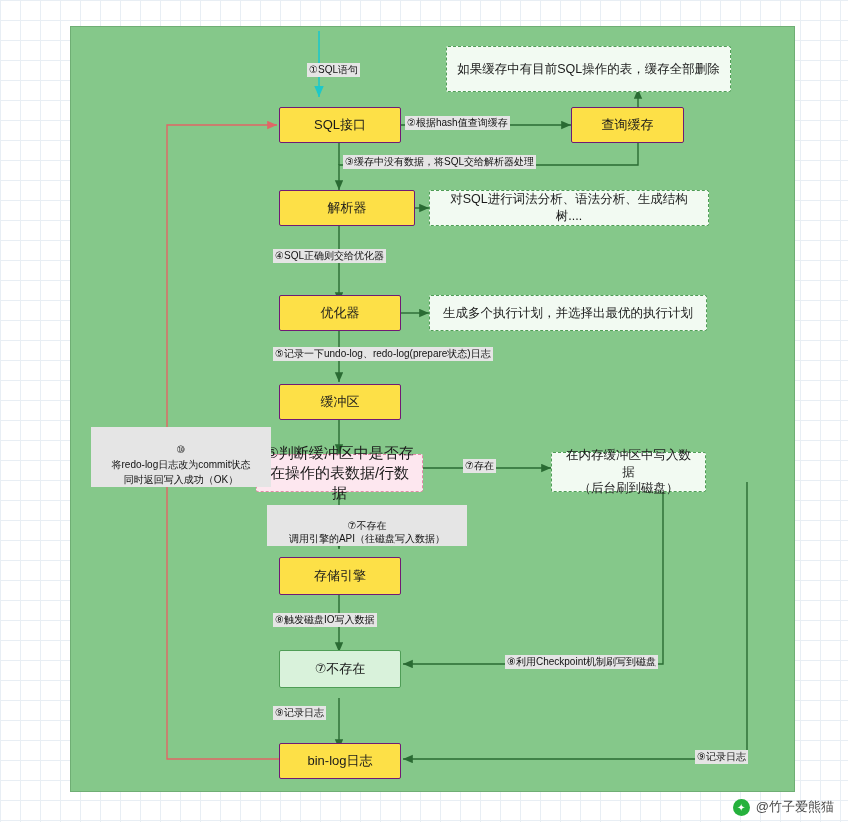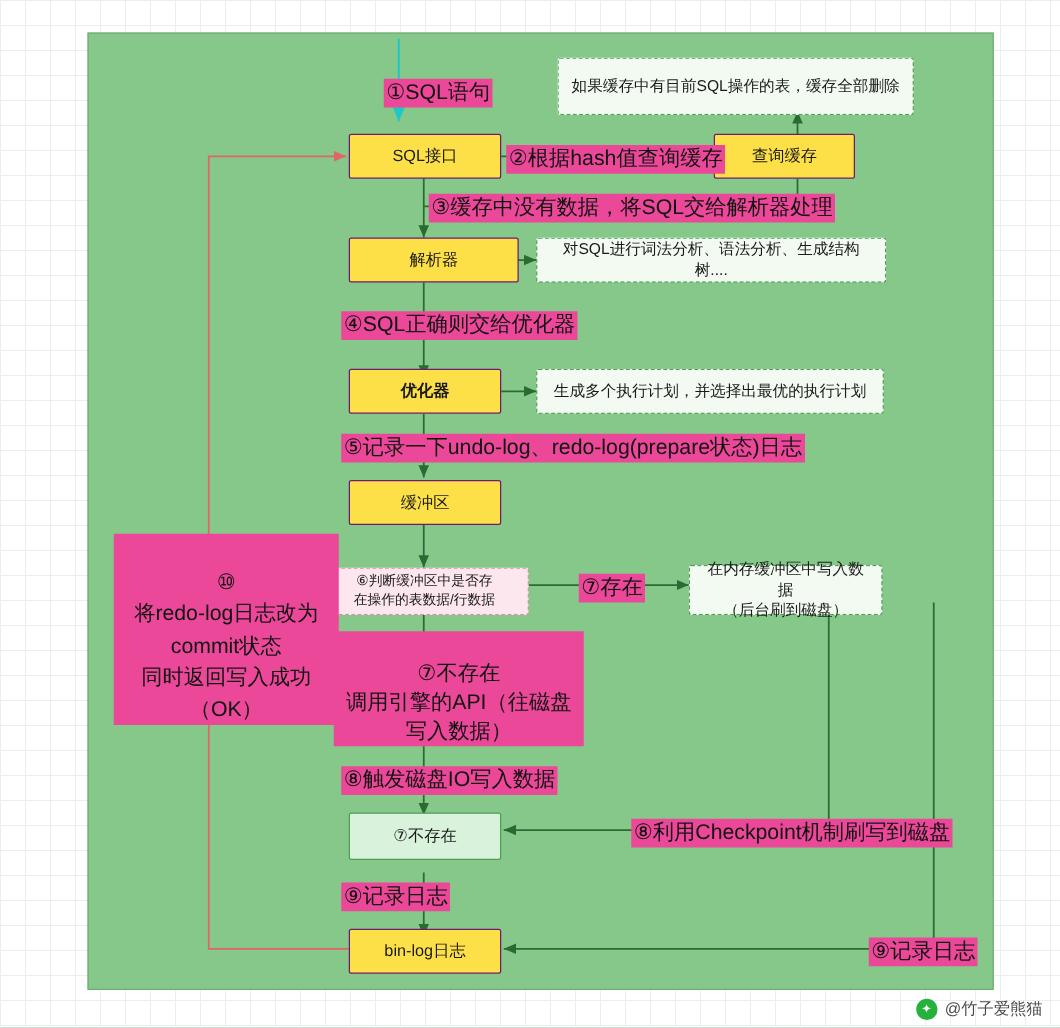--- a/index.html
+++ b/index.html
@@ -38,33 +38,33 @@
   }
   .note{
     background:#f2faf2;
     border:1px dashed #4f9d56;
     font-size:12.5px;
     padding:4px 8px;
   }
   .pinknode{
     background:#fde7ef;
     border:1px dashed #e48aa9;
-    font-size:11px;
+    font-size:15px;
     color:#1a1a1a;
     padding:3px 6px;
   }
   .greennode{
     background:#d9f2db;
     border:1px solid #4f9d56;
   }
   .label{
     position:absolute;
-    font-size:17px;
+    font-size:10px;
     color:#111111;
-    background:#ec4899;
+    background:#e5e5e5;
     padding:0 2px;
     line-height:1.35;
     white-space:nowrap;
   }
   .label.multi{white-space:normal;text-align:center;}
   #svglayer{position:absolute;left:0;top:0;width:723px;height:764px;pointer-events:none;}
   #watermark{
     position:absolute;right:14px;bottom:6px;
     display:flex;align-items:center;gap:6px;
     font-size:12.5px;color:#555;
@@ -145,21 +145,21 @@
   </div>
 
   <div class="node proc" style="left:208px;top:163px;width:136px;height:36px;">
     <span>解析器</span>
   </div>
 
   <div class="node note" style="left:358px;top:163px;width:280px;height:36px;">
     <span>对SQL进行词法分析、语法分析、生成结构树....</span>
   </div>
 
-  <div class="node proc" style="left:208px;top:268px;width:122px;height:36px;font-weight:bold;">
+  <div class="node proc" style="left:208px;top:268px;width:122px;height:36px;">
     <span>优化器</span>
   </div>
 
   <div class="node note" style="left:358px;top:268px;width:278px;height:36px;">
     <span>生成多个执行计划，并选择出最优的执行计划</span>
   </div>
 
   <div class="node proc" style="left:208px;top:357px;width:122px;height:36px;">
     <span>缓冲区</span>
   </div>

